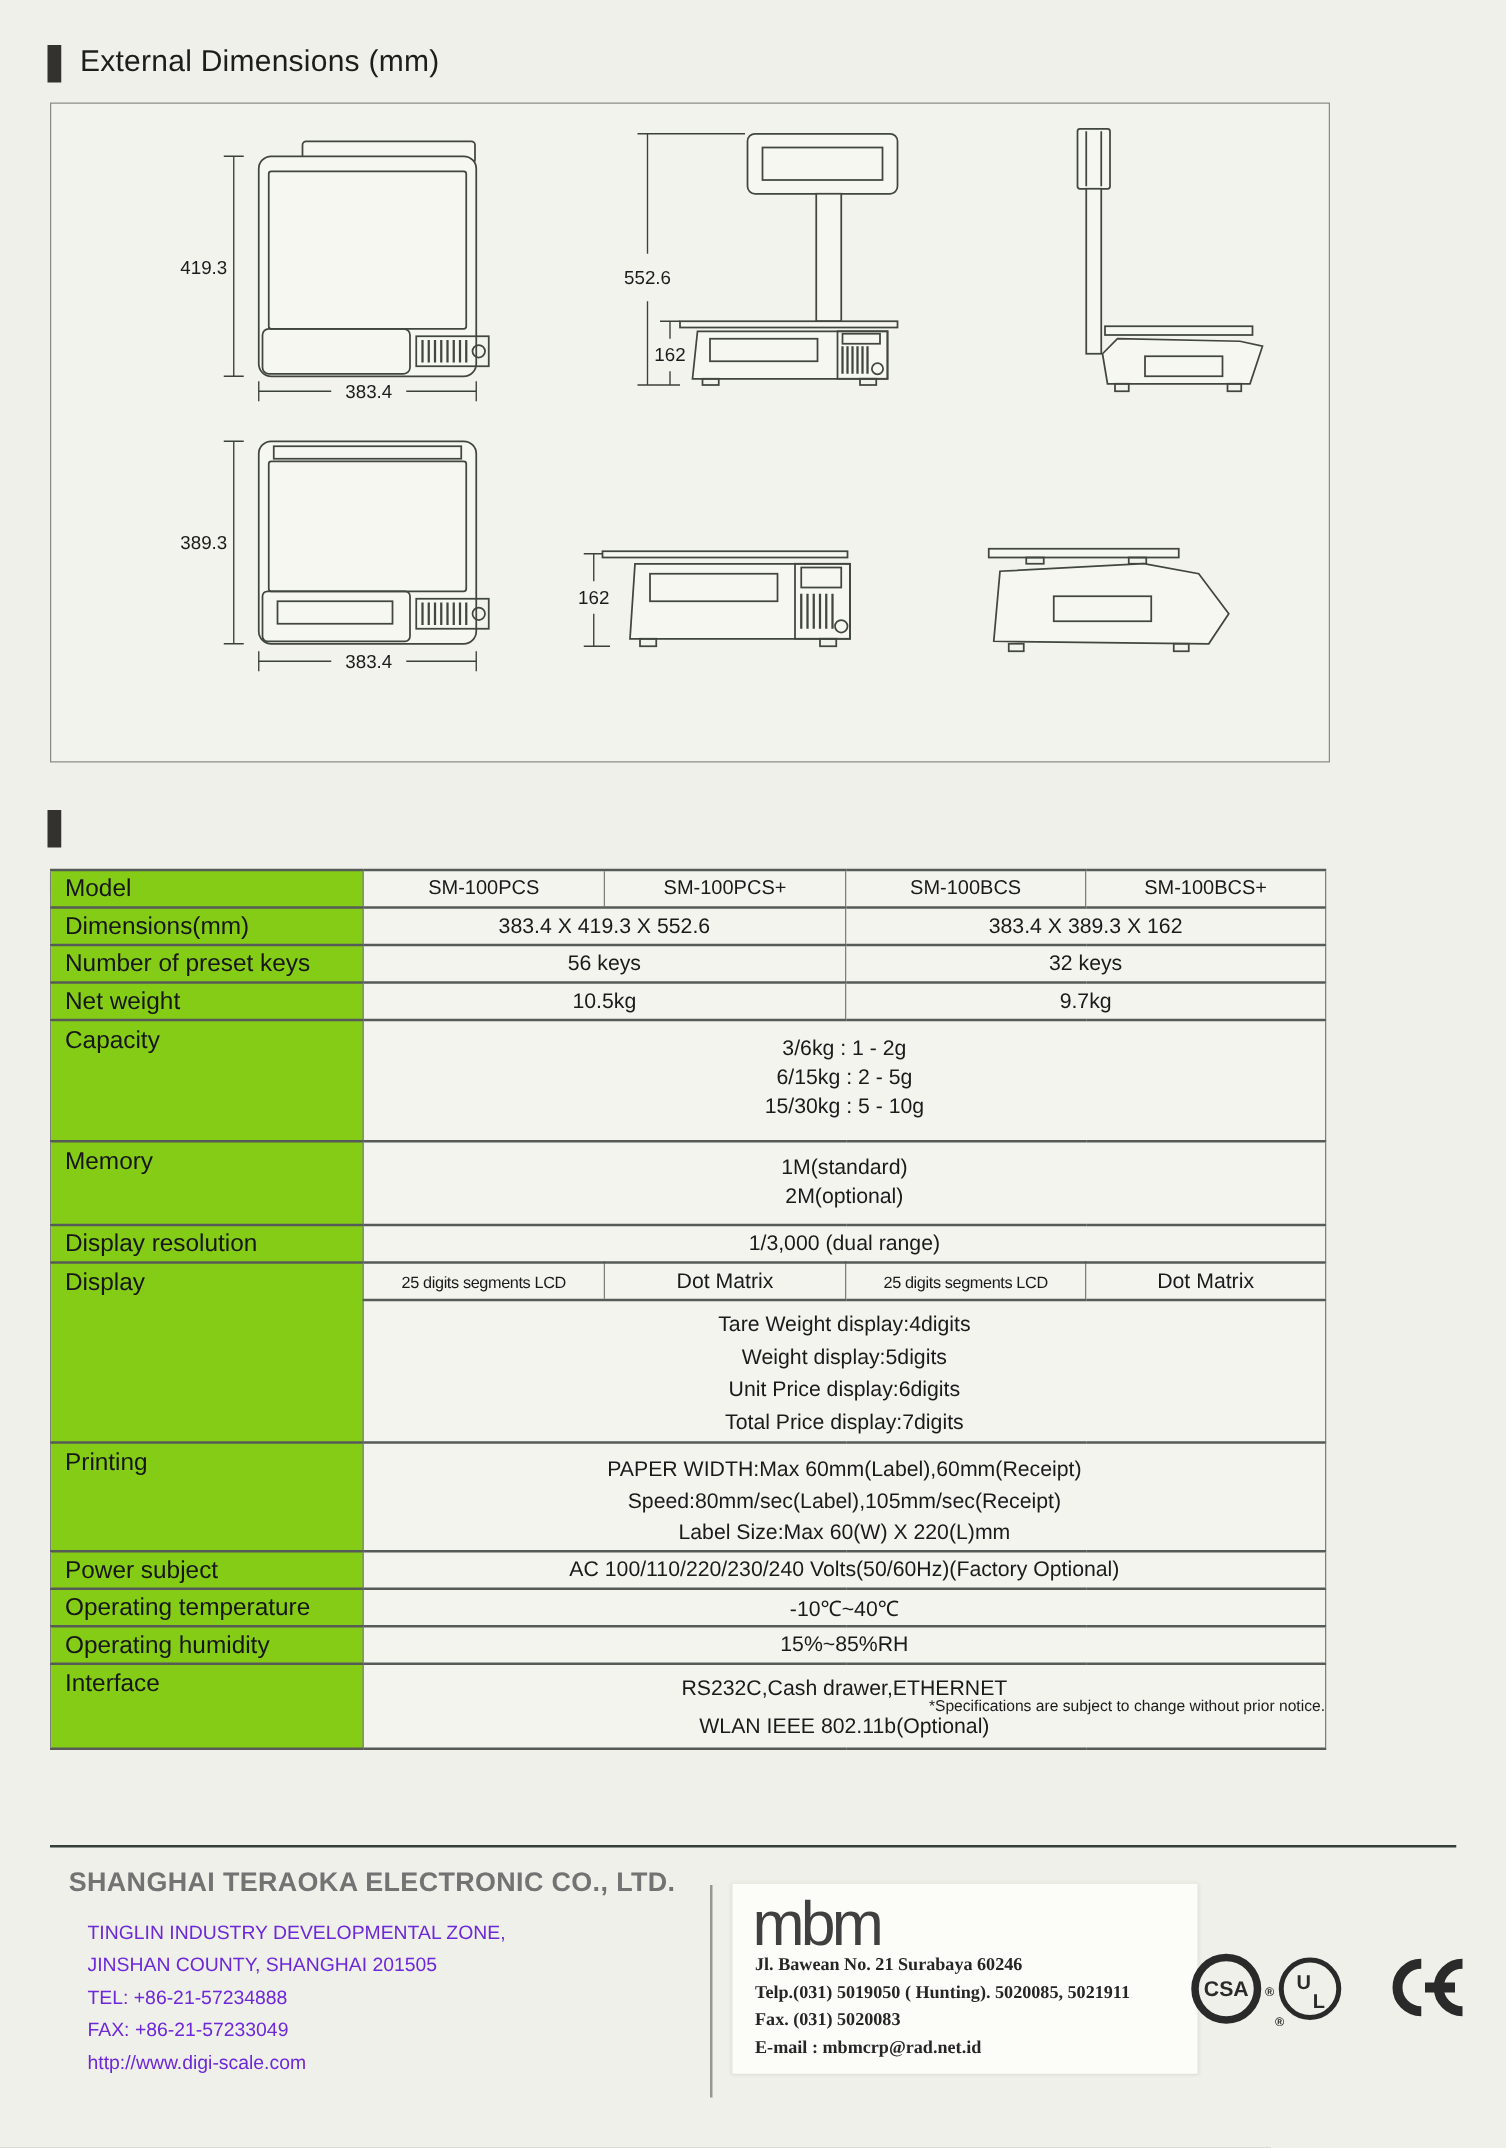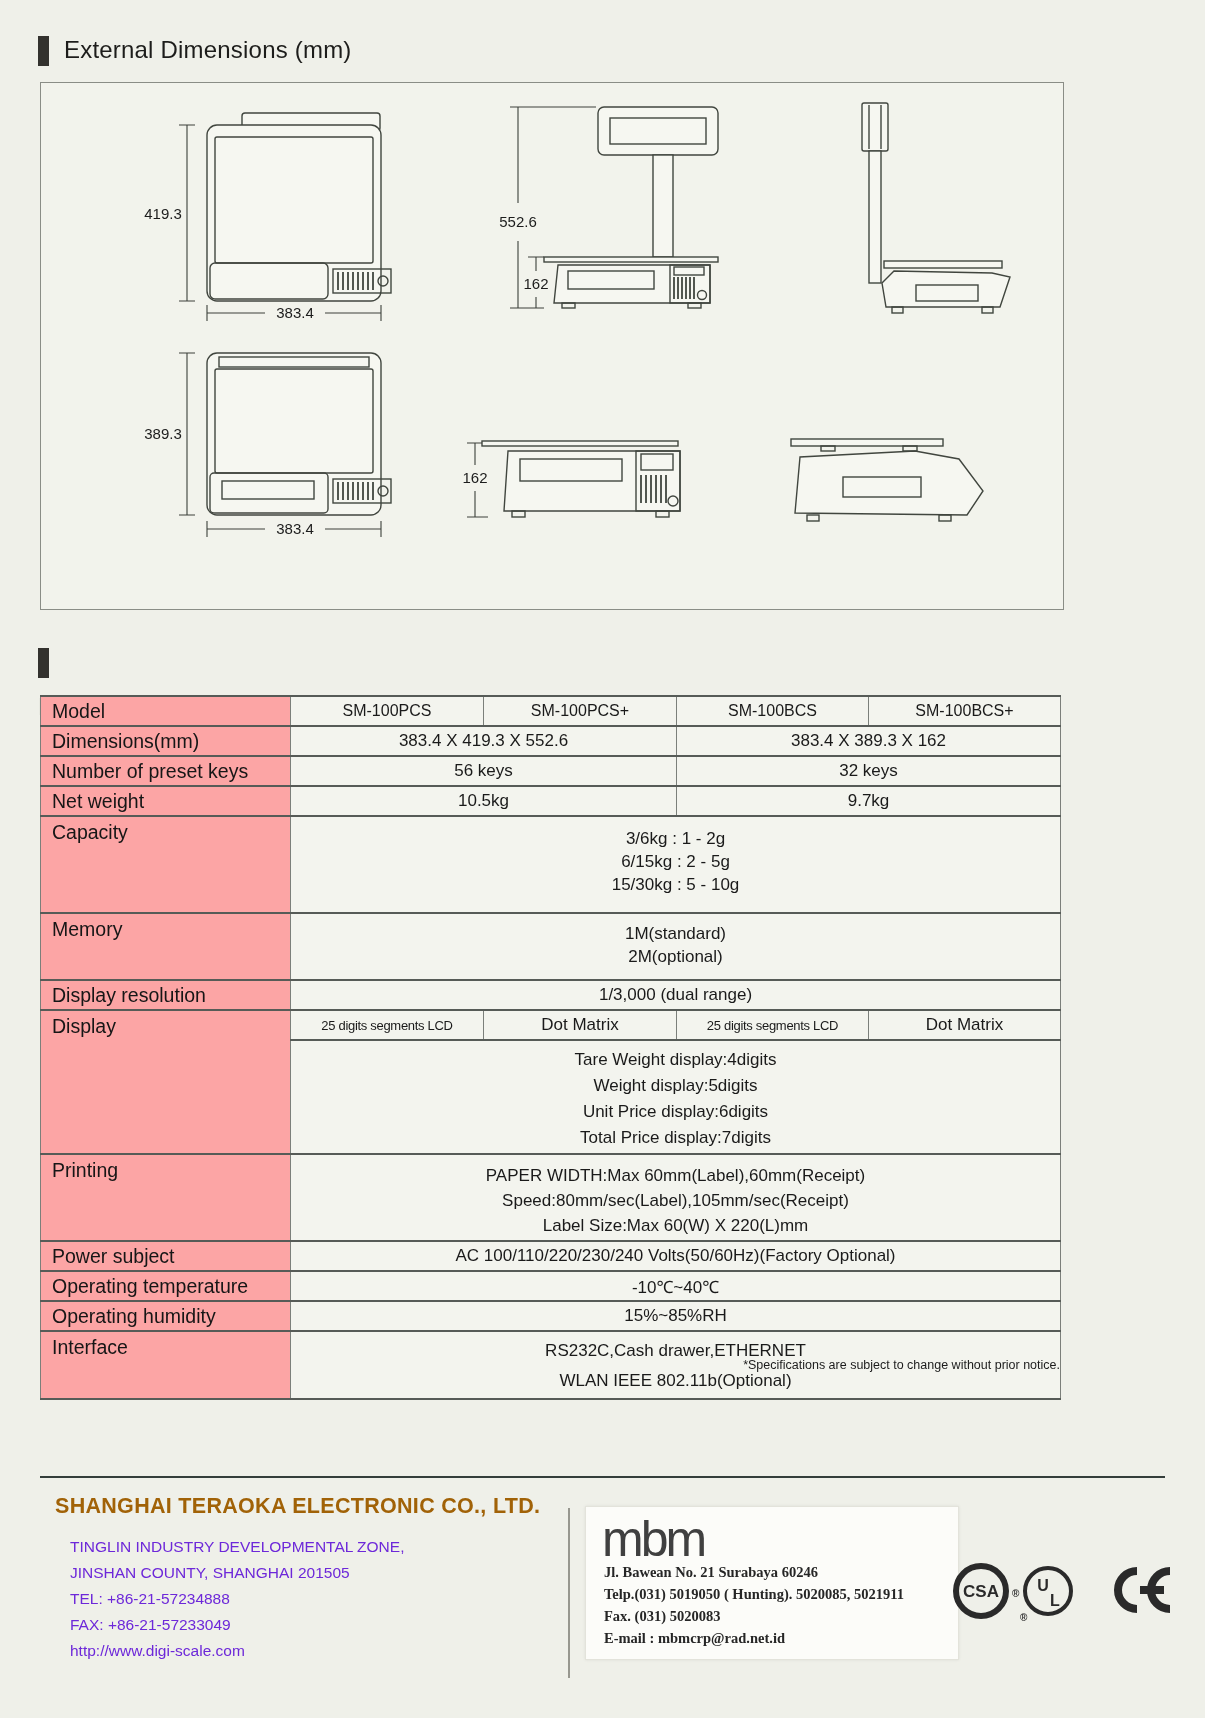--- a/index.html
+++ b/index.html
@@ -18,40 +18,40 @@
   .dimtxt{font-family:"Liberation Sans",sans-serif;font-size:15px;fill:#1c1c1c;}
   .hatch{stroke:#41463f;stroke-width:1.8;fill:none;}
 
   #spec-table{position:absolute;left:40px;top:695px;width:1020px;border-collapse:collapse;
               table-layout:fixed;background:#f3f4ee;}
   #spec-table td{border-style:solid;border-color:#565b57;
                  border-top-width:2.2px;border-bottom-width:2.2px;
                  border-left-width:1.1px;border-right-width:1.1px;
                  border-left-color:#7b7f7a;border-right-color:#7b7f7a;
                  padding:2px 6px;font-size:17px;text-align:center;vertical-align:middle;color:#1a1a1a;}
-  #spec-table td.lbl{background:#fca5a5;text-align:left;font-size:19.5px;padding-left:11px;color:#161616;}
+  #spec-table td.lbl{background:#84cc16;text-align:left;font-size:19.5px;padding-left:11px;color:#161616;}
   #spec-table td.top{vertical-align:top;padding-top:4px;}
   #spec-table td.mdl{font-size:16px;}
   #spec-table td.cond{font-size:13px;letter-spacing:-.3px;}
   #spec-table tr.h28 td{height:24px;}
   .lh23 div{line-height:23px;}
   .lh25 div{line-height:25px;}
   .lh26 div{line-height:26px;}
   .lh30 div{line-height:30px;}
   td.cap{height:89px;}
   td.mem{height:59px;margin-top:16px;}
   td.det{height:100px;}
   td.prt{height:78px;}
   td.itf{height:58px;}
 
   #footnote{position:absolute;left:40px;top:1358px;width:1020px;text-align:right;
             font-size:12.5px;color:#1c1c1c;}
   #footer-rule{position:absolute;left:40px;top:1476px;width:1125px;height:2px;background:#343e3b;}
   #company-name{position:absolute;left:55px;top:1494px;font-size:21.5px;font-weight:700;
-                letter-spacing:.3px;color:#a16207;}
+                letter-spacing:.3px;color:#737373;}
   #company-address{position:absolute;left:70px;top:1534px;font-size:15.5px;line-height:26px;color:#6d28d9;}
   #sticker{position:absolute;left:585px;top:1506px;width:372px;height:152px;background:#fcfcf9;
            border:1px solid #e3e3db;box-shadow:0 0 3px rgba(0,0,0,.08);}
   #sticker-line{position:absolute;left:568px;top:1508px;width:2px;height:170px;background:#97978f;}
   #mbm-logo{margin:10px 0 0 16px;font-size:50px;font-weight:400;letter-spacing:-3px;color:#404040;line-height:44px;}
   .sticker-text{margin-left:18px;font-family:"Liberation Serif",serif;font-weight:700;
                 font-size:14.5px;line-height:22px;color:#262626;}
   .cert{position:absolute;}
   .certln{stroke:#2a2a2a;fill:none;}
   .certtxt{font-family:"Liberation Sans",sans-serif;font-weight:700;fill:#2a2a2a;}

